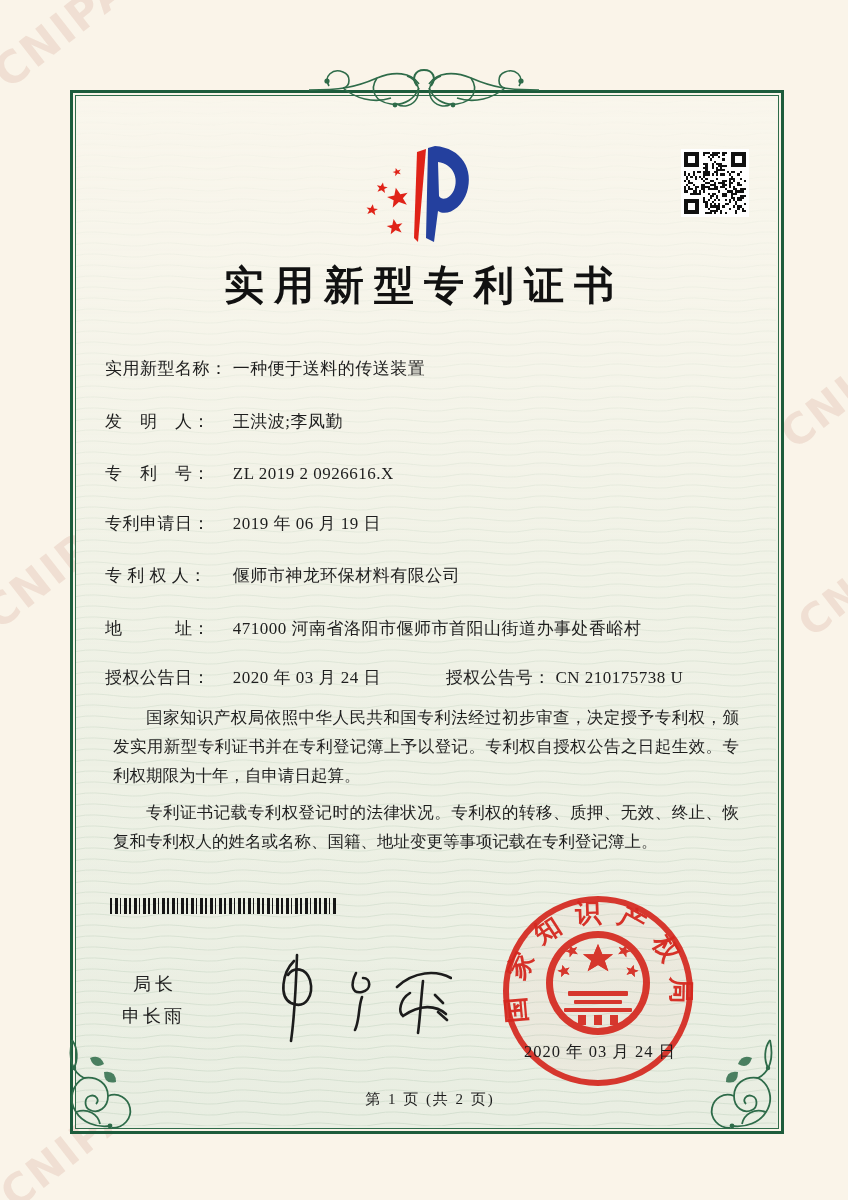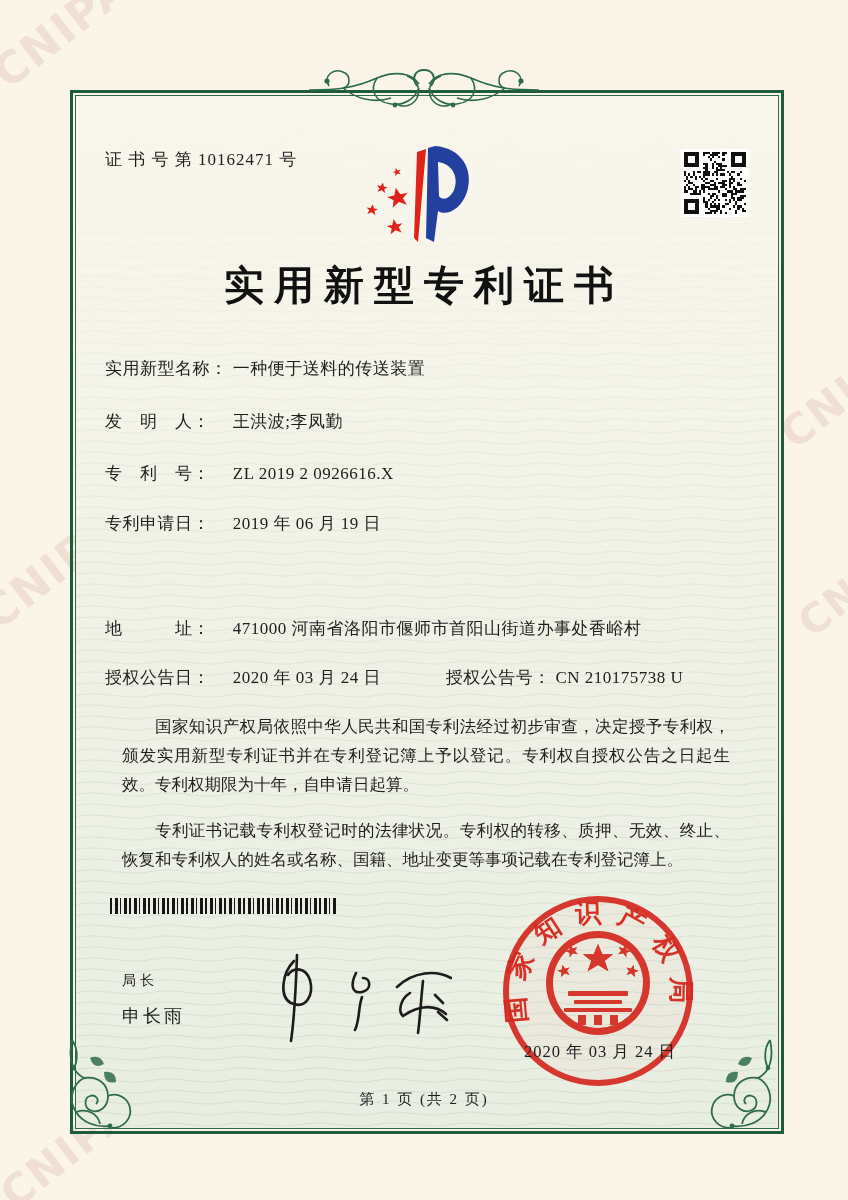--- a/index.html
+++ b/index.html
@@ -19,29 +19,29 @@
   .certno{position:absolute;left:105px;top:148px;font-size:17px;letter-spacing:1px;}
   .logo{position:absolute;left:354px;top:138px;width:140px;height:118px;}
   .qr{position:absolute;left:681px;top:149px;width:68px;height:68px;background:#fff;padding:3px;box-sizing:border-box;}
   .title{position:absolute;left:0;top:258px;width:848px;text-align:center;
          font-size:40px;font-weight:bold;letter-spacing:10px;color:#111;}
   .frow{position:absolute;left:105px;font-size:17px;letter-spacing:.5px;white-space:nowrap;}
   .frow .lab{display:inline-block;min-width:123px;}
   .grant2{margin-left:60px;font-family:Liberation Serif, serif;}
   .body-text{position:absolute;left:105px;top:695px;width:642px;font-size:16.5px;
              line-height:29px;text-align:justify;}
-  .body-text p{margin:17px;text-indent:2em;}
+  .body-text p{margin:8px;text-indent:2em;}
   .barcode{position:absolute;left:110px;top:898px;width:228px;height:16px;
     background:repeating-linear-gradient(90deg,#161616 0 2px,transparent 2px 5px,#161616 5px 8px,
       transparent 8px 10px,#161616 10px 11px,transparent 11px 14px,#161616 14px 17px,transparent 17px 19px);}
-  .sig-title{position:absolute;left:122px;top:972px;font-size:14px;letter-spacing:4px;}
+  .sig-title{position:absolute;left:133px;top:972px;font-size:18px;letter-spacing:4px;}
   .sig-name{position:absolute;left:122px;top:1004px;font-size:18px;letter-spacing:3px;}
   .sig-script{position:absolute;left:252px;top:945px;width:200px;height:100px;}
   .seal{position:absolute;left:498px;top:891px;width:200px;height:200px;}
-  .pageinfo{position:absolute;left:70px;top:1090px;width:708px;text-align:center;
+  .pageinfo{position:absolute;left:76px;top:1090px;width:708px;text-align:center;
             font-size:15px;letter-spacing:2px;}
   .contnote{position:absolute;left:330px;top:1137px;background:#fdfcf5;padding:5px 14px;
             font-size:16px;letter-spacing:3px;box-shadow:0 0 4px rgba(0,0,0,0.04);}
   .ornament-top{position:absolute;left:299px;top:64px;width:250px;height:52px;z-index:4;}
   .corner-fl{position:absolute;width:72px;height:94px;z-index:4;}
   .fl-bl{left:64px;top:1038px;}
   .fl-br{left:706px;top:1038px;transform:scaleX(-1);}
 </style>
 </head>
 <body>
@@ -87,21 +87,20 @@
         <circle cx="96" cy="41" r="2.4" fill="#2e6b49" stroke="none"></circle>
         <path d="M118,22 C112,14 116,6 125,6" stroke-width="2"></path>
       </g>
       <use href="#halfScroll" transform="translate(250,0) scale(-1,1)"></use>
       <path d="M125,6 L125,44" stroke-width="0"></path>
     </g>
   </svg>
 
   <div class="content">
 
-    <div class="certno">证 书 号 第 10162471 号</div>
 
     <svg class="logo" viewBox="0 0 140 118">
       <defs>
         <path id="st" d="M0,-10 L2.9,-3.1 L10,-3.1 L4.5,1.2 L6.9,8.1 L0,4 L-6.9,8.1 L-4.5,1.2 L-10,-3.1 L-2.9,-3.1 Z" fill="#e02318"></path>
       </defs>
       <path d="M63,14 L72,11 L64,104 L60,100 Z" fill="#e02318"></path>
       <path fill-rule="evenodd" fill="#24409e" d="M74,10 L81,8 C108,10 120,32 113,54 C108,70 93,79 84,73 L80,104 L72,100 Z
                M84,24 C99,26 105,40 100,52 C96,61 88,63 85,58 Z"></path>
       <use href="#st" transform="translate(43,34) scale(0.42) rotate(-18)"></use>
       <use href="#st" transform="translate(28,50) scale(0.55) rotate(10)"></use>
@@ -373,20 +372,24 @@
       <span>王洪波;李凤勤</span>
     </div>
     <div class="frow" style="top:462px;">
       <span class="lab">专　利　号：</span>
       <span>ZL 2019 2 0926616.X</span>
     </div>
     <div class="frow" style="top:512px;">
       <span class="lab">专利申请日：</span>
       <span>2019 年 06 月 19 日</span>
     </div>
+    <div class="frow" style="top:564px;">
+      <span class="lab">专 利 权 人：</span>
+      <span>偃师市神龙环保材料有限公司</span>
+    </div>
     <div class="frow" style="top:617px;">
       <span class="lab">地　　　址：</span>
       <span>471000 河南省洛阳市偃师市首阳山街道办事处香峪村</span>
     </div>
     <div class="frow" style="top:666px;">
       <span class="lab">授权公告日：</span>
       <span>2020 年 03 月 24 日</span>
       <span class="grant2">授权公告号：</span>
       <span>CN 210175738 U</span>
     </div>

